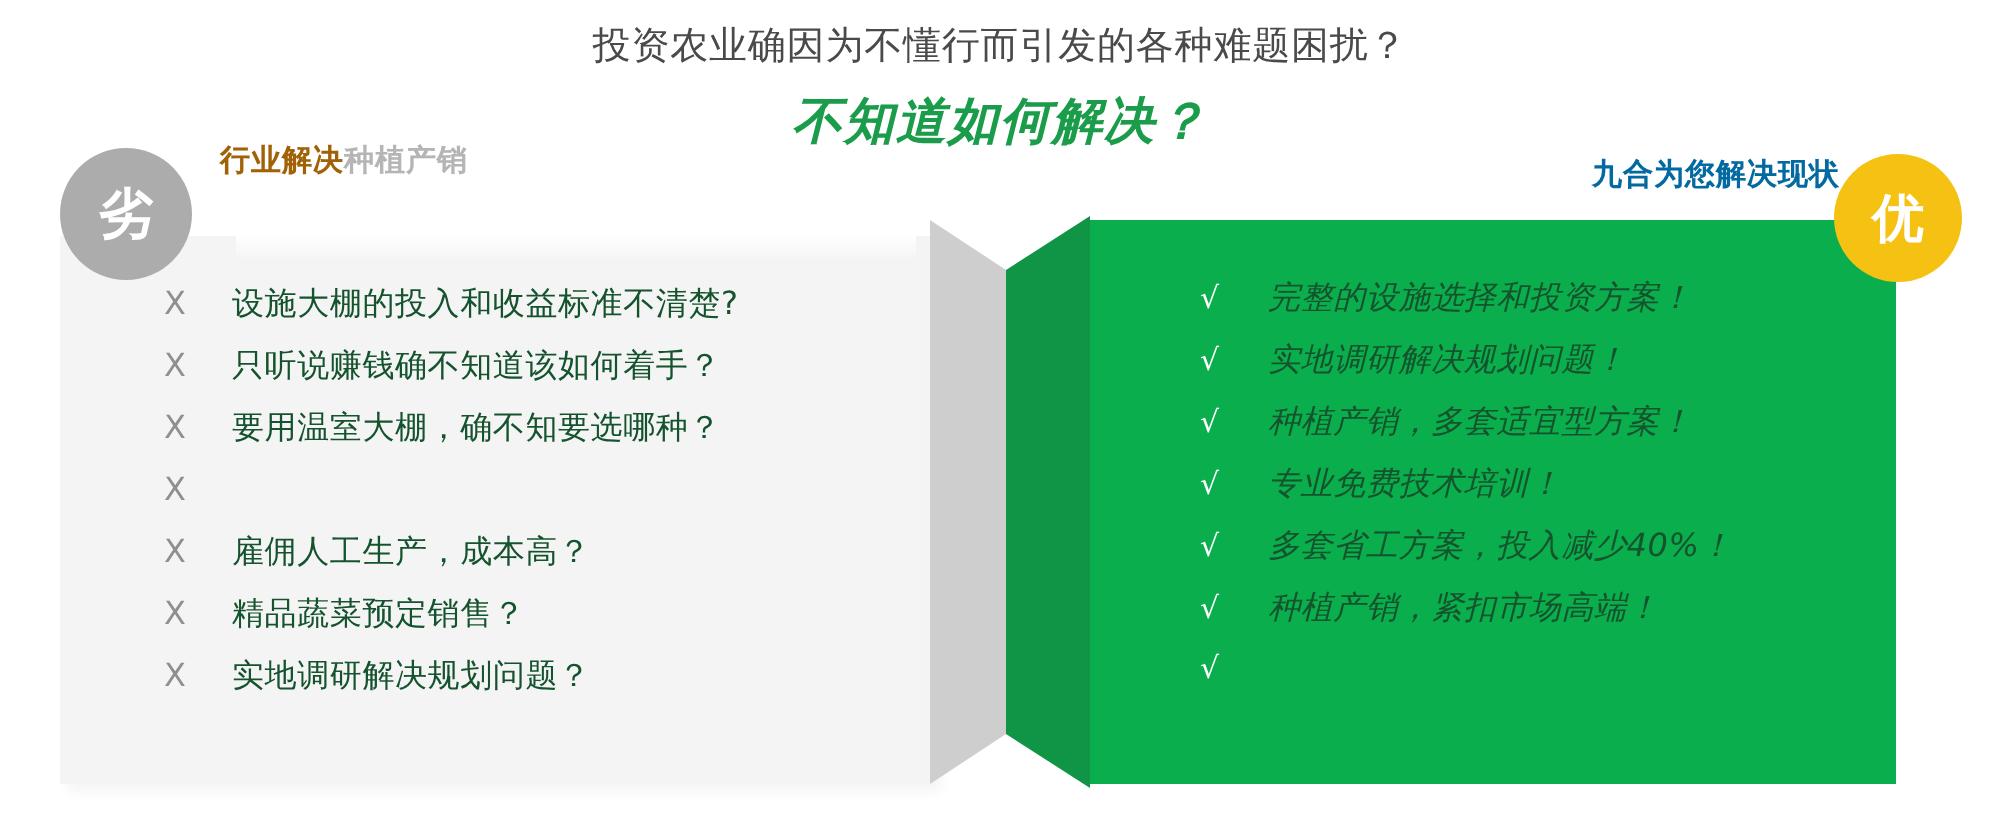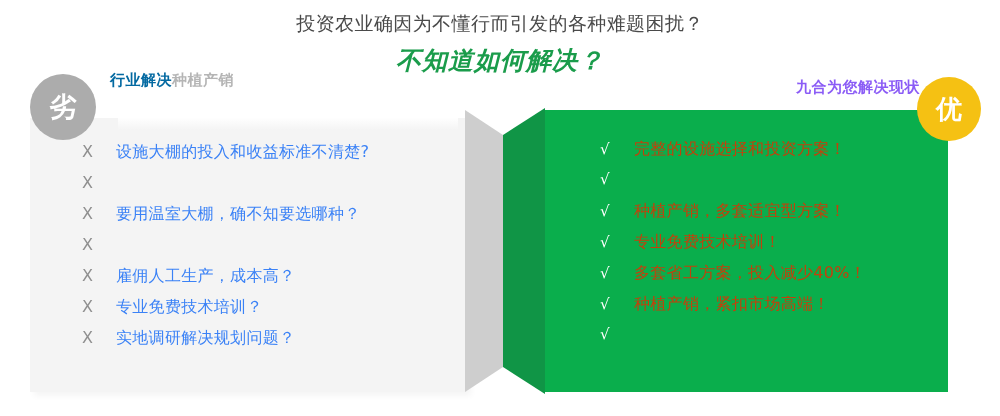--- a/index.html
+++ b/index.html
@@ -120,25 +120,25 @@
     font-size: 15px;
     font-weight: bold;
     letter-spacing: 0.5px;
     white-space: nowrap;
   }
   .heading-left {
     left: 110px;
     top: 71px;
     color: #b5b5b5;
   }
-  .heading-left .strong { color: #0369a1; }
+  .heading-left .strong { color: #a16207; }
   .heading-right {
     right: 80px;
     top: 78px;
-    color: #8b5cf6;
+    color: #0369a1;
     text-align: left;
   }
 
   
   .list {
     position: absolute;
     margin: 0;
     padding: 0;
     list-style: none;
   }
@@ -163,23 +163,23 @@
     width: 34px;
     flex: 0 0 34px;
     font-size: 16px;
     font-weight: 400;
   }
   .item-text {
     font-size: 16px;
     letter-spacing: 0.3px;
   }
   .list-left .mark { color: #8f8f8f; }
-  .list-left .item-text { color: #3b82f6; }
+  .list-left .item-text { color: #14532d; }
   .list-right .mark { color: #ffffff; font-size: 15px; }
-  .list-right .item-text { color: #c2410c; }
+  .list-right .item-text { color: #14532d; font-style: italic; }
 </style>
 </head>
 <body>
 
 <div id="stage">
 
   <div class="headline">
     <p class="headline-line1">投资农业确因为不懂行而引发的各种难题困扰？</p>
     <p class="headline-line2">不知道如何解决？</p>
   </div>
@@ -209,48 +209,50 @@
   </div>
   <div class="heading heading-right">九合为您解决现状</div>
 
   <ul class="list list-left">
       <li class="item">
         <span class="mark">X</span>
         <span class="item-text">设施大棚的投入和收益标准不清楚?</span>
       </li>
       <li class="item">
         <span class="mark">X</span>
+        <span class="item-text">只听说赚钱确不知道该如何着手？</span>
       </li>
       <li class="item">
         <span class="mark">X</span>
         <span class="item-text">要用温室大棚，确不知要选哪种？</span>
       </li>
       <li class="item">
         <span class="mark">X</span>
       </li>
       <li class="item">
         <span class="mark">X</span>
         <span class="item-text">雇佣人工生产，成本高？</span>
       </li>
       <li class="item">
         <span class="mark">X</span>
-        <span class="item-text">专业免费技术培训？</span>
+        <span class="item-text">精品蔬菜预定销售？</span>
       </li>
       <li class="item">
         <span class="mark">X</span>
         <span class="item-text">实地调研解决规划问题？</span>
       </li>
     </ul>
   <ul class="list list-right">
       <li class="item">
         <span class="mark">√</span>
         <span class="item-text">完整的设施选择和投资方案！</span>
       </li>
       <li class="item">
         <span class="mark">√</span>
+        <span class="item-text">实地调研解决规划问题！</span>
       </li>
       <li class="item">
         <span class="mark">√</span>
         <span class="item-text">种植产销，多套适宜型方案！</span>
       </li>
       <li class="item">
         <span class="mark">√</span>
         <span class="item-text">专业免费技术培训！</span>
       </li>
       <li class="item">

